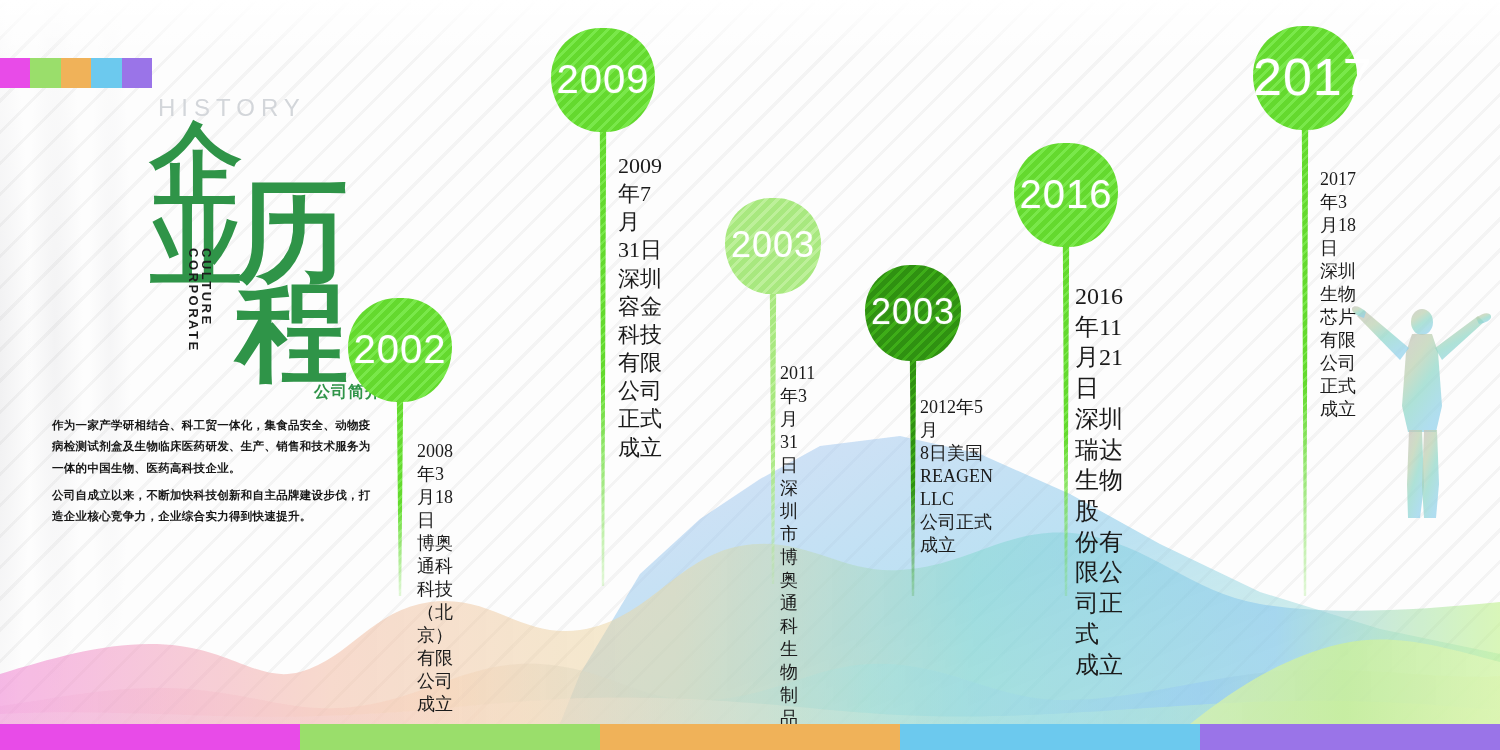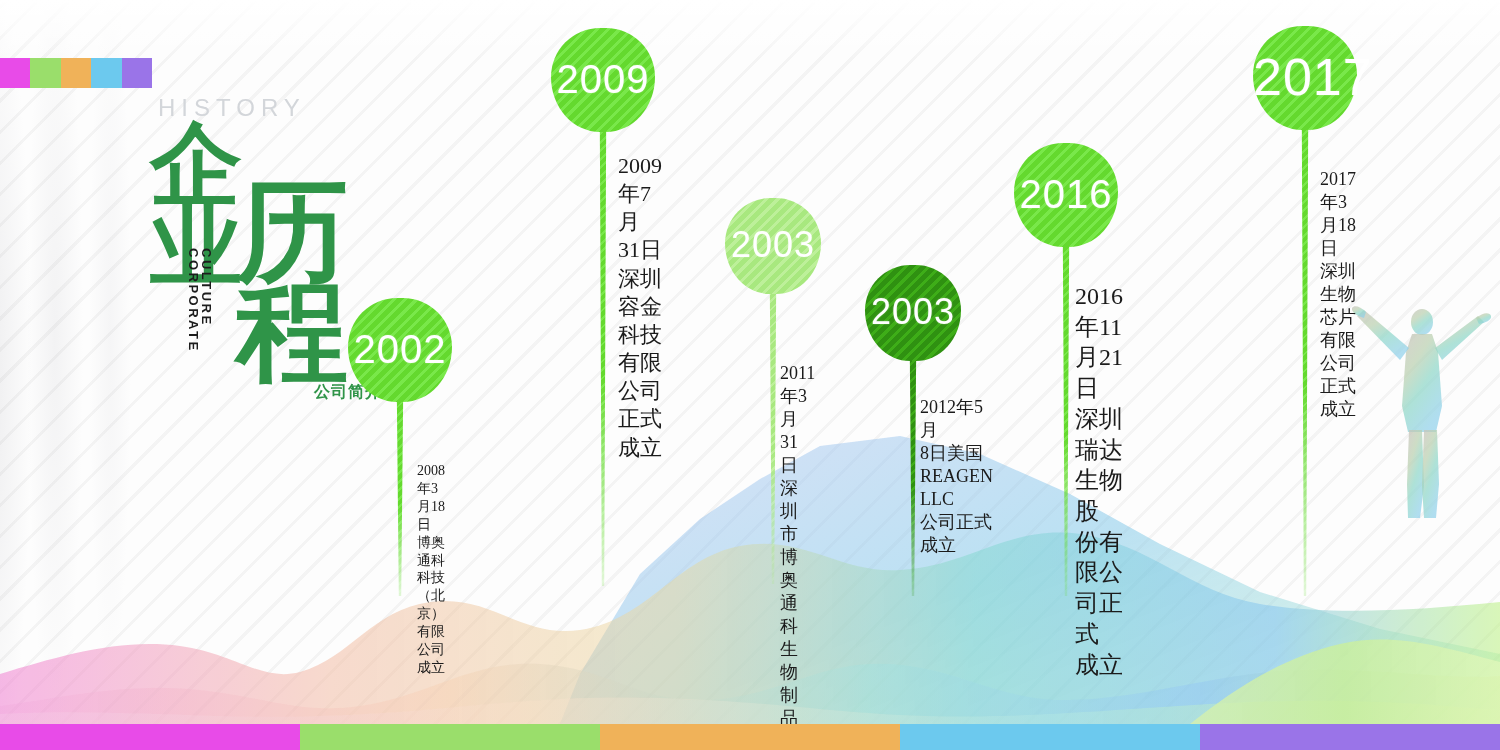--- a/index.html
+++ b/index.html
@@ -132,20 +132,22 @@
     <span class="ch c1">企</span>
     <span class="ch c2">业</span>
     <span class="ch c3">历</span>
     <span class="ch c4">程</span>
   </div>
   <div class="vert-en" id="vert-culture">CULTURE</div>
   <div class="vert-en" id="vert-corporate">CORPORATE</div>
 
   <div id="profile">
     <div id="profile-heading" style="color: rgb(47, 148, 72);">公司简介</div>
+    <p>作为一家产学研相结合、科工贸一体化，集食品安全、动物疫病检测试剂盒及生物临床医药研发、生产、销售和技术服务为一体的中国生物、医药高科技企业。</p>
+    <p>公司自成立以来，不断加快科技创新和自主品牌建设步伐，打造企业核心竞争力，企业综合实力得到快速提升。</p>
   </div>
 
   <div class="wave-wrap">
     <svg width="1500" height="300" viewBox="0 0 1500 300" preserveAspectRatio="none">
       <defs>
         <linearGradient id="gWaveA" x1="0" y1="0" x2="1" y2="0">
           <stop offset="0" stop-color="#f07ad0" stop-opacity=".55"></stop>
           <stop offset="0.22" stop-color="#f2b9a0" stop-opacity=".55"></stop>
           <stop offset="0.45" stop-color="#e8d79a" stop-opacity=".50"></stop>
           <stop offset="0.65" stop-color="#7fd7cf" stop-opacity=".55"></stop>
@@ -225,21 +227,21 @@
       <path d="M72,134 L85,134 L87,188 L84,222 L72,222 L70,190 Z"></path>
     </g>
   </svg>
 
   <div id="balloons">
       <div class="balloon">
         <div class="stem" style="left: 395px; top: 392px; width: 10px; height: 204px; background: repeating-linear-gradient(-45deg, rgb(121, 232, 74) 0px, rgb(121, 232, 74) 2px, rgb(100, 217, 46) 2px, rgb(100, 217, 46) 6px); clip-path: polygon(18% 0%, 82% 0%, 62% 100%, 38% 100%); mask-image: linear-gradient(rgb(0, 0, 0) 0%, rgb(0, 0, 0) 55%, rgba(0, 0, 0, 0.18) 100%);"></div>
         <div class="bulb" style="left: 348px; top: 298px; width: 104px; height: 104px; background: repeating-linear-gradient(-45deg, rgb(121, 232, 74) 0px, rgb(121, 232, 74) 3px, rgb(100, 217, 46) 3px, rgb(100, 217, 46) 8px); border-radius: 50% / 50% 50% 56% 56%;">
           <div class="label" style="font-size: 40px;">2002</div>
         </div>
-        <div class="note" style="left: 417px; top: 462px; font-size: 14px;">2008年3月18日
+        <div class="note" style="left: 417px; top: 440px; font-size: 18px;">2008年3月18日
 博奥通科科技
 （北京）有限
 公司成立</div>
       </div>
       <div class="balloon">
         <div class="stem" style="left: 598px; top: 120px; width: 10px; height: 466px; background: repeating-linear-gradient(-45deg, rgb(121, 232, 74) 0px, rgb(121, 232, 74) 2px, rgb(100, 217, 46) 2px, rgb(100, 217, 46) 6px); clip-path: polygon(18% 0%, 82% 0%, 62% 100%, 38% 100%); mask-image: linear-gradient(rgb(0, 0, 0) 0%, rgb(0, 0, 0) 55%, rgba(0, 0, 0, 0.18) 100%);"></div>
         <div class="bulb" style="left: 551px; top: 28px; width: 104px; height: 104px; background: repeating-linear-gradient(-45deg, rgb(121, 232, 74) 0px, rgb(121, 232, 74) 3px, rgb(100, 217, 46) 3px, rgb(100, 217, 46) 8px); border-radius: 50% / 50% 50% 56% 56%;">
           <div class="label" style="font-size: 40px;">2009</div>
         </div>
         <div class="note" style="left: 618px; top: 152px; font-size: 22px;">2009年7月

